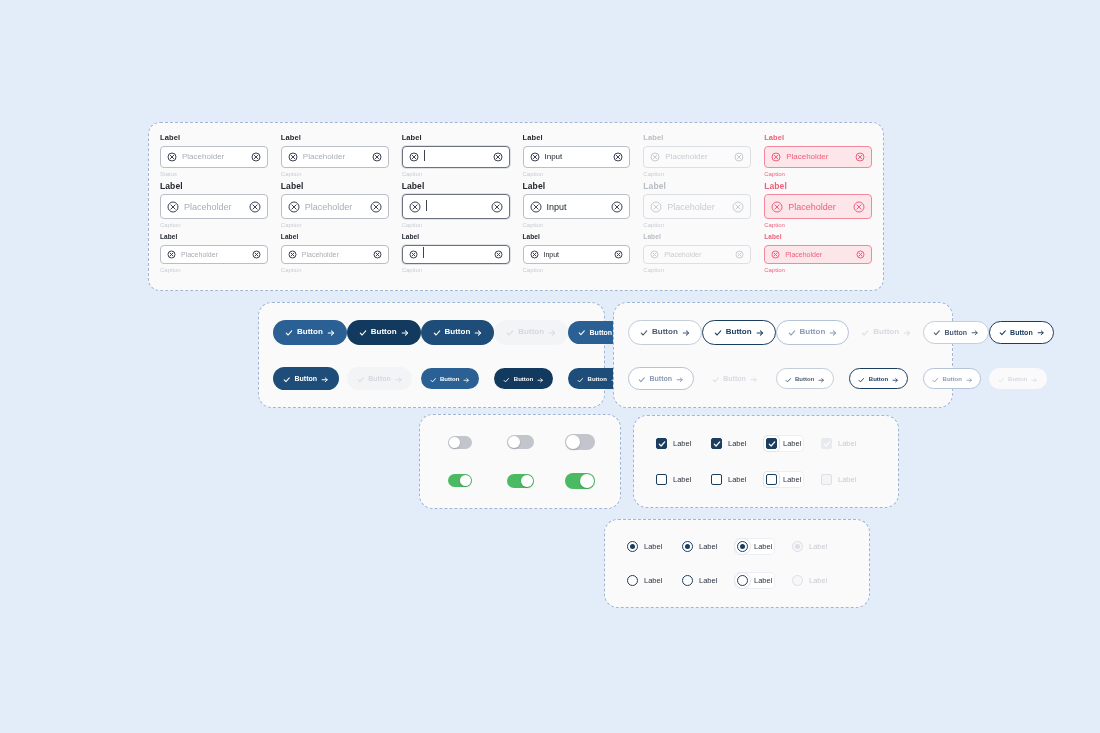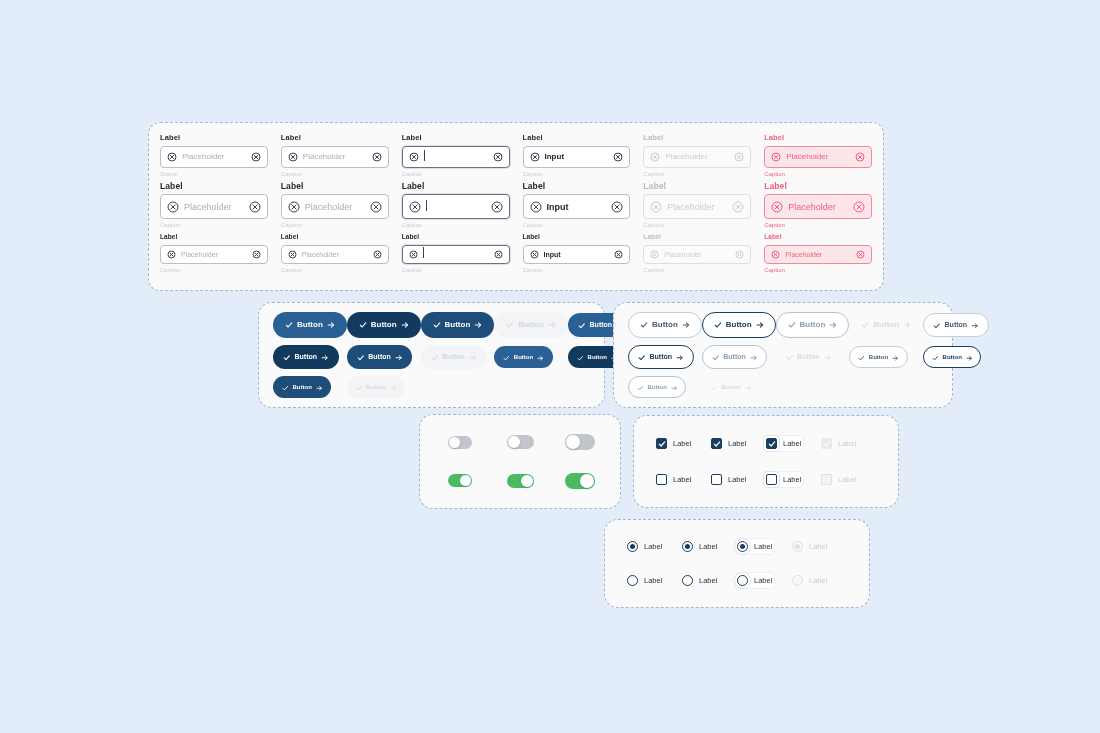--- a/index.html
+++ b/index.html
@@ -65,21 +65,21 @@
     position: relative;
   }
   .fld-text {
     flex: 1;
     font-size: 8px;
     color: #a8adb6;
     line-height: 12px;
     white-space: nowrap;
     overflow: hidden;
   }
-  .fld-text.filled { color: #23272f; font-weight: bold; }
+  .fld-text.filled { color: #23272f; }
 
   
   .size-sm .fld-box { height: 19px; }
   .size-sm .fld-label { font-size: 6.5px; }
   .size-sm .fld-text { font-size: 7px; }
   .size-md .fld-box { height: 22px; }
   .size-lg .fld-box { height: 25px; }
   .size-lg .fld-label { font-size: 8.5px; }
   .size-lg .fld-text { font-size: 9px; }
 
@@ -107,21 +107,21 @@
   
   .icon-x { flex: 0 0 auto; display: block; }
   .icon-x circle, .icon-x line { stroke: #3b4250; fill: none; }
 
   
   #btn-solid-panel { left: 258px; top: 302px; width: 347px; height: 106px; }
   #btn-outline-panel { left: 613px; top: 302px; width: 340px; height: 106px; }
 
   .btn-grid {
     display: grid;
-    grid-template-columns: repeat(5, 1fr);
+    grid-template-columns: repeat(6, 1fr);
     align-items: center;
     justify-items: start;
     height: 100%;
     padding: 6px 14px;
     row-gap: 1px;
   }
   .btn-cell { display: flex; align-items: center; }
 
   .btn {
     display: inline-flex;

